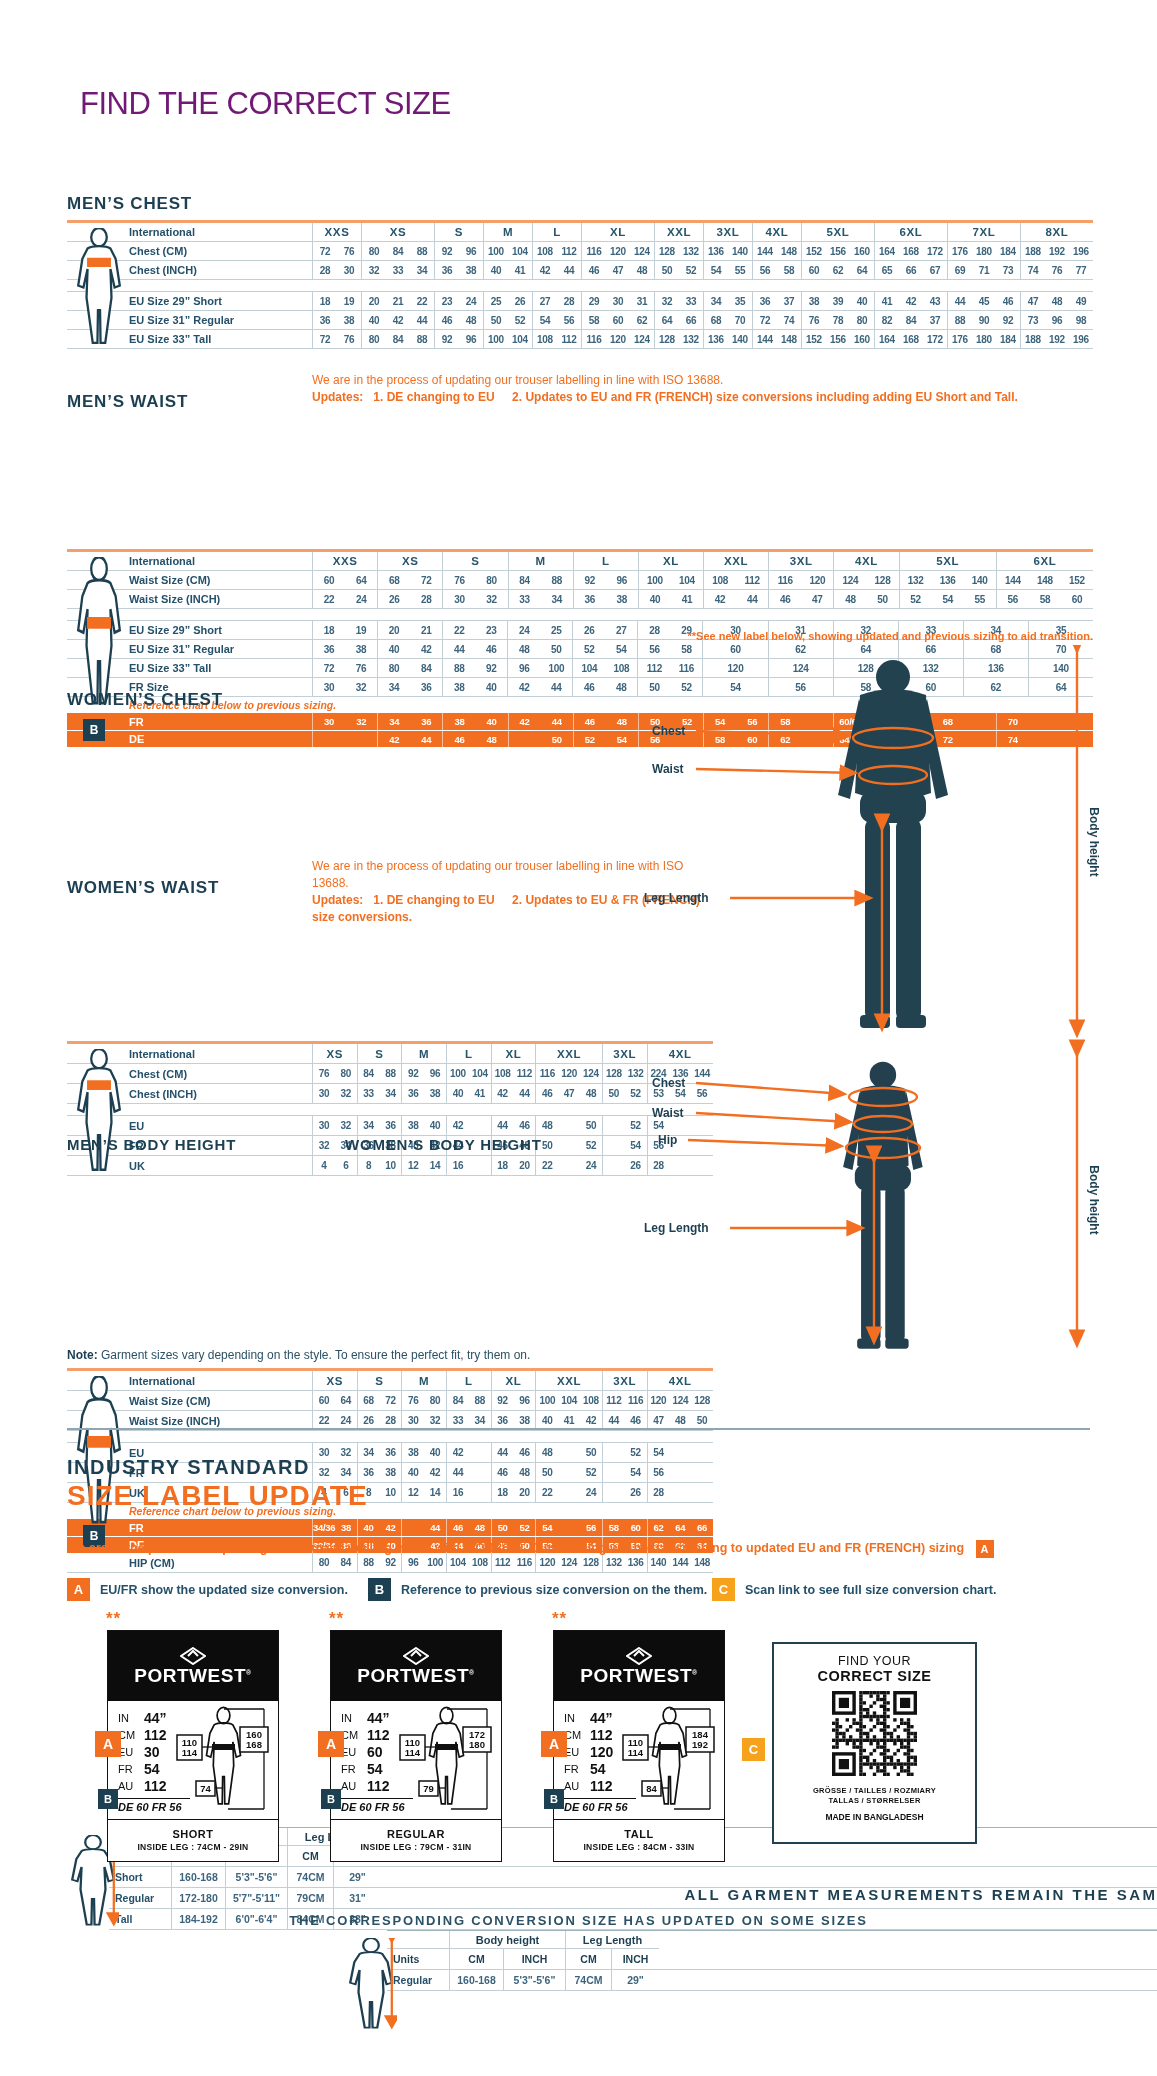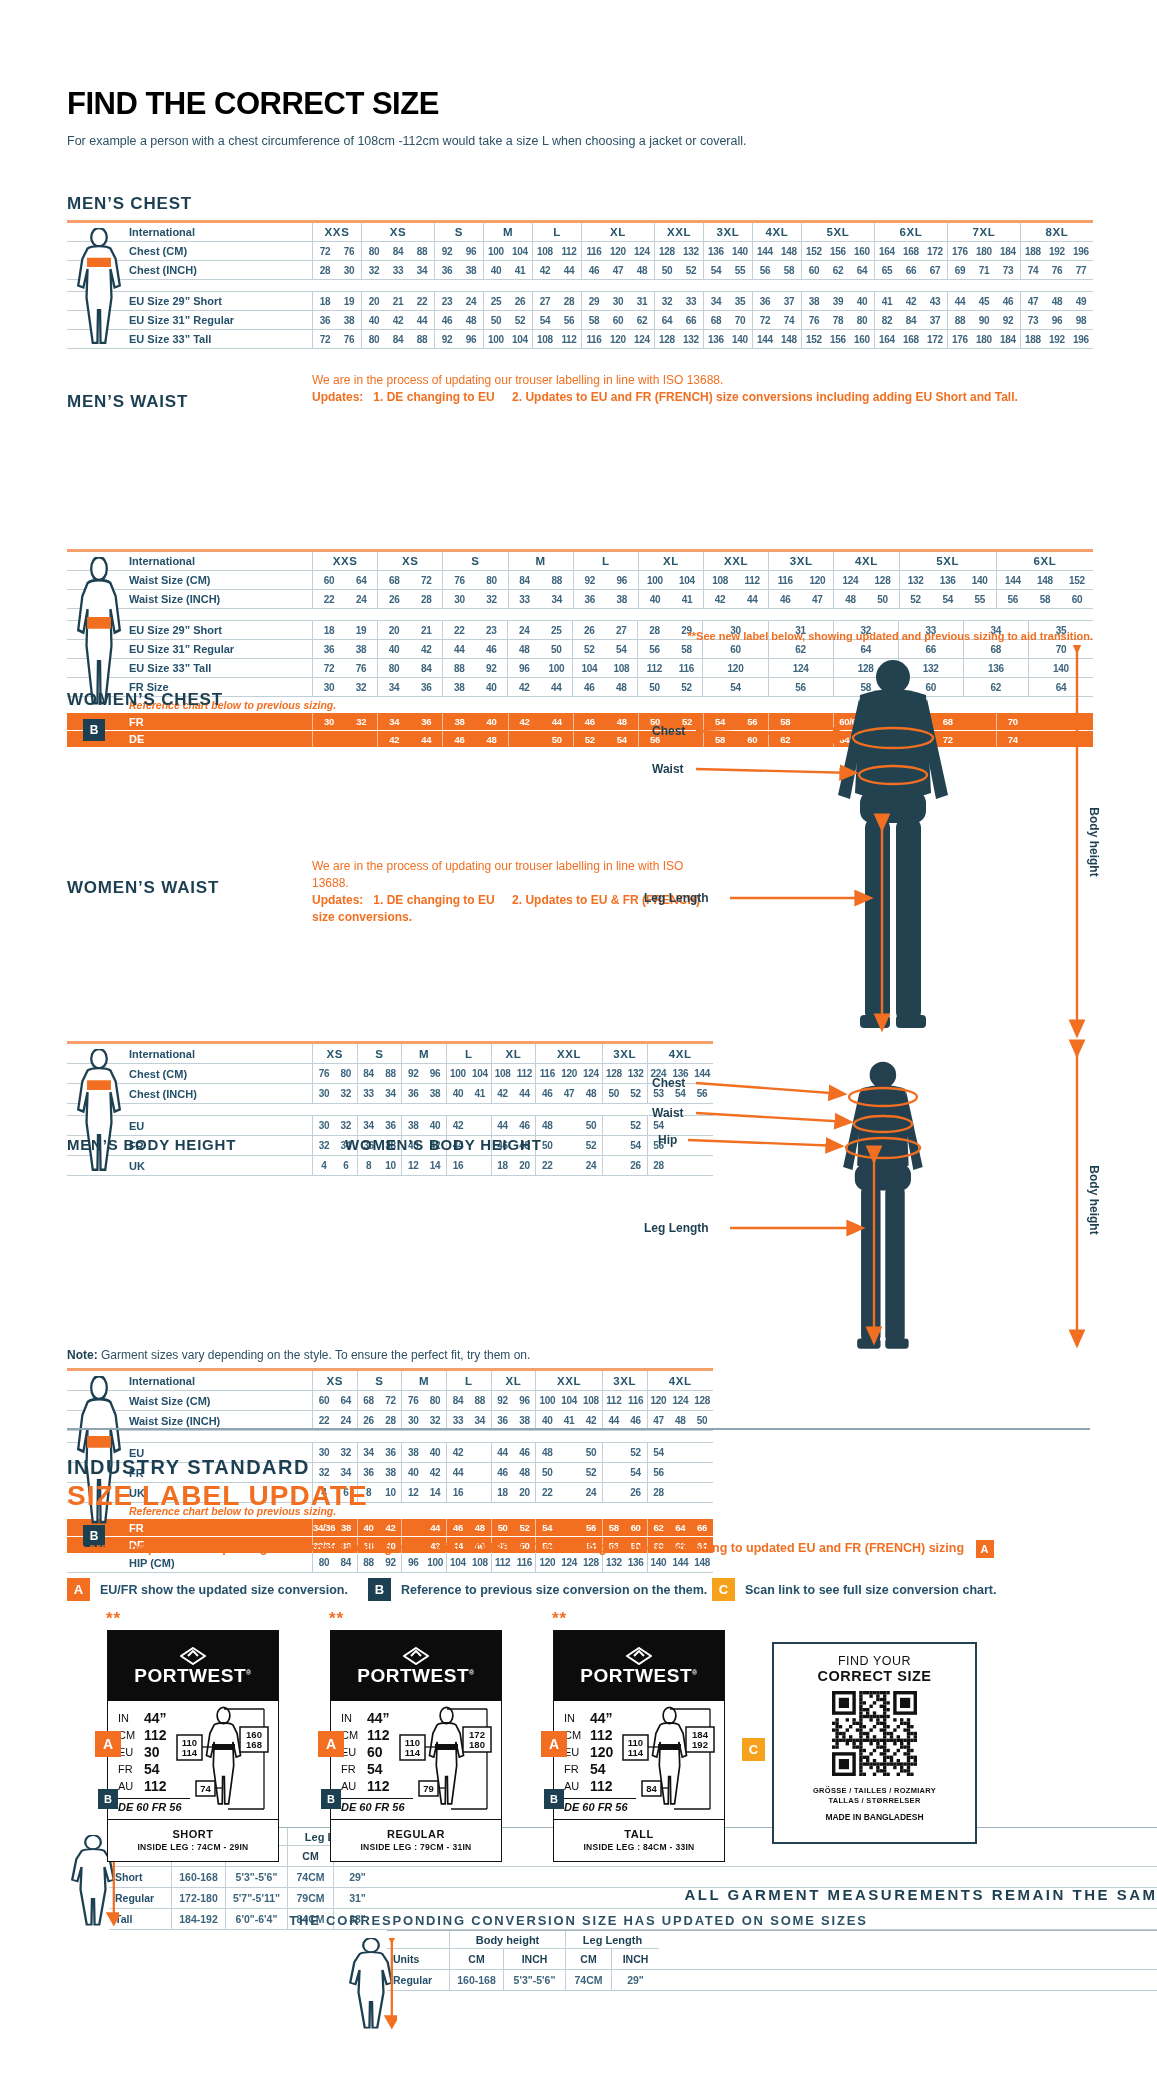--- a/index.html
+++ b/index.html
@@ -1,20 +1,20 @@
 <!DOCTYPE html>
 <html><head>
 <meta charset="utf-8">
 <style>
   html,body{margin:0;padding:0;}
   body{width:1157px;height:2076px;position:relative;background:#fff;
        font-family:"Liberation Sans",sans-serif;color:#1c3f51;overflow:hidden;}
   .abs{position:absolute;}
   
-  .h1{font-size:31px;font-weight:700;letter-spacing:-.5px;color:#000000;}
+  .h1{font-size:31px;font-weight:400;letter-spacing:-.5px;color:#701a75;margin-left:13px;}
   .desc{font-size:12.5px;line-height:18px;color:#2c5165;}
   .sec-title{font-size:17px;font-weight:800;letter-spacing:.8px;color:#1c3f51;}
   
   .size-table{border-top:3px solid #f5a06a;position:relative;background:#fff;}
   .trow{display:flex;align-items:stretch;height:var(--rh,19px);border-bottom:1px solid #c3cfd6;box-sizing:border-box;}
   .tgap{height:11px;border-bottom:1px solid #c3cfd6;}
   .tlabel{width:245px;box-sizing:border-box;padding-left:62px;display:flex;align-items:center;
           font-size:11px;font-weight:700;color:#24506a;flex:none;}
   .tcell{display:flex;align-items:center;border-left:1px solid #c3cfd6;min-width:0;}
   .tval{flex:1;text-align:center;font-size:10px;font-weight:700;color:#3c647c;letter-spacing:-.3px;white-space:nowrap;}
@@ -101,21 +101,20 @@
   <defs>
     <marker id="aro" markerWidth="9" markerHeight="9" refX="6.5" refY="3.5" orient="auto">
       <path d="M0,0 L8,3.5 L0,7 Z" fill="#f26f21"></path>
     </marker>
   </defs>
 </svg>
 
 <div class="abs" style="left:67px;top:86px">
   <div class="h1">FIND THE CORRECT SIZE</div>
   <div class="desc" style="margin-top:10px">
-    <div>For example a person with a chest circumference of 108cm -112cm would take a size L when choosing a jacket or coverall.</div>
   </div>
 </div>
 
 <div class="abs sec-title" style="left:67px;top:194px">MEN’S CHEST</div>
 <div class="abs size-table" style="left: 67px; top: 220px; width: 1026px; --rh: 19px;">
     <svg class="gfig" width="52" height="118" viewBox="0 0 50 115" preserveAspectRatio="none">
       <g stroke="#1c3f51" stroke-width="2.2" fill="#fff">
         <ellipse cx="25" cy="9" rx="7.5" ry="9"></ellipse>
         <path d="M14,20 C18,17 32,17 36,20 L41,30 L45,56 L40,58 L36,40 L37,68 L31,112 L26.5,112 L26,80 L24,80 L23.5,112 L19,112 L13,68 L14,40 L10,58 L5,56 L9,30 Z"></path>
       </g>

